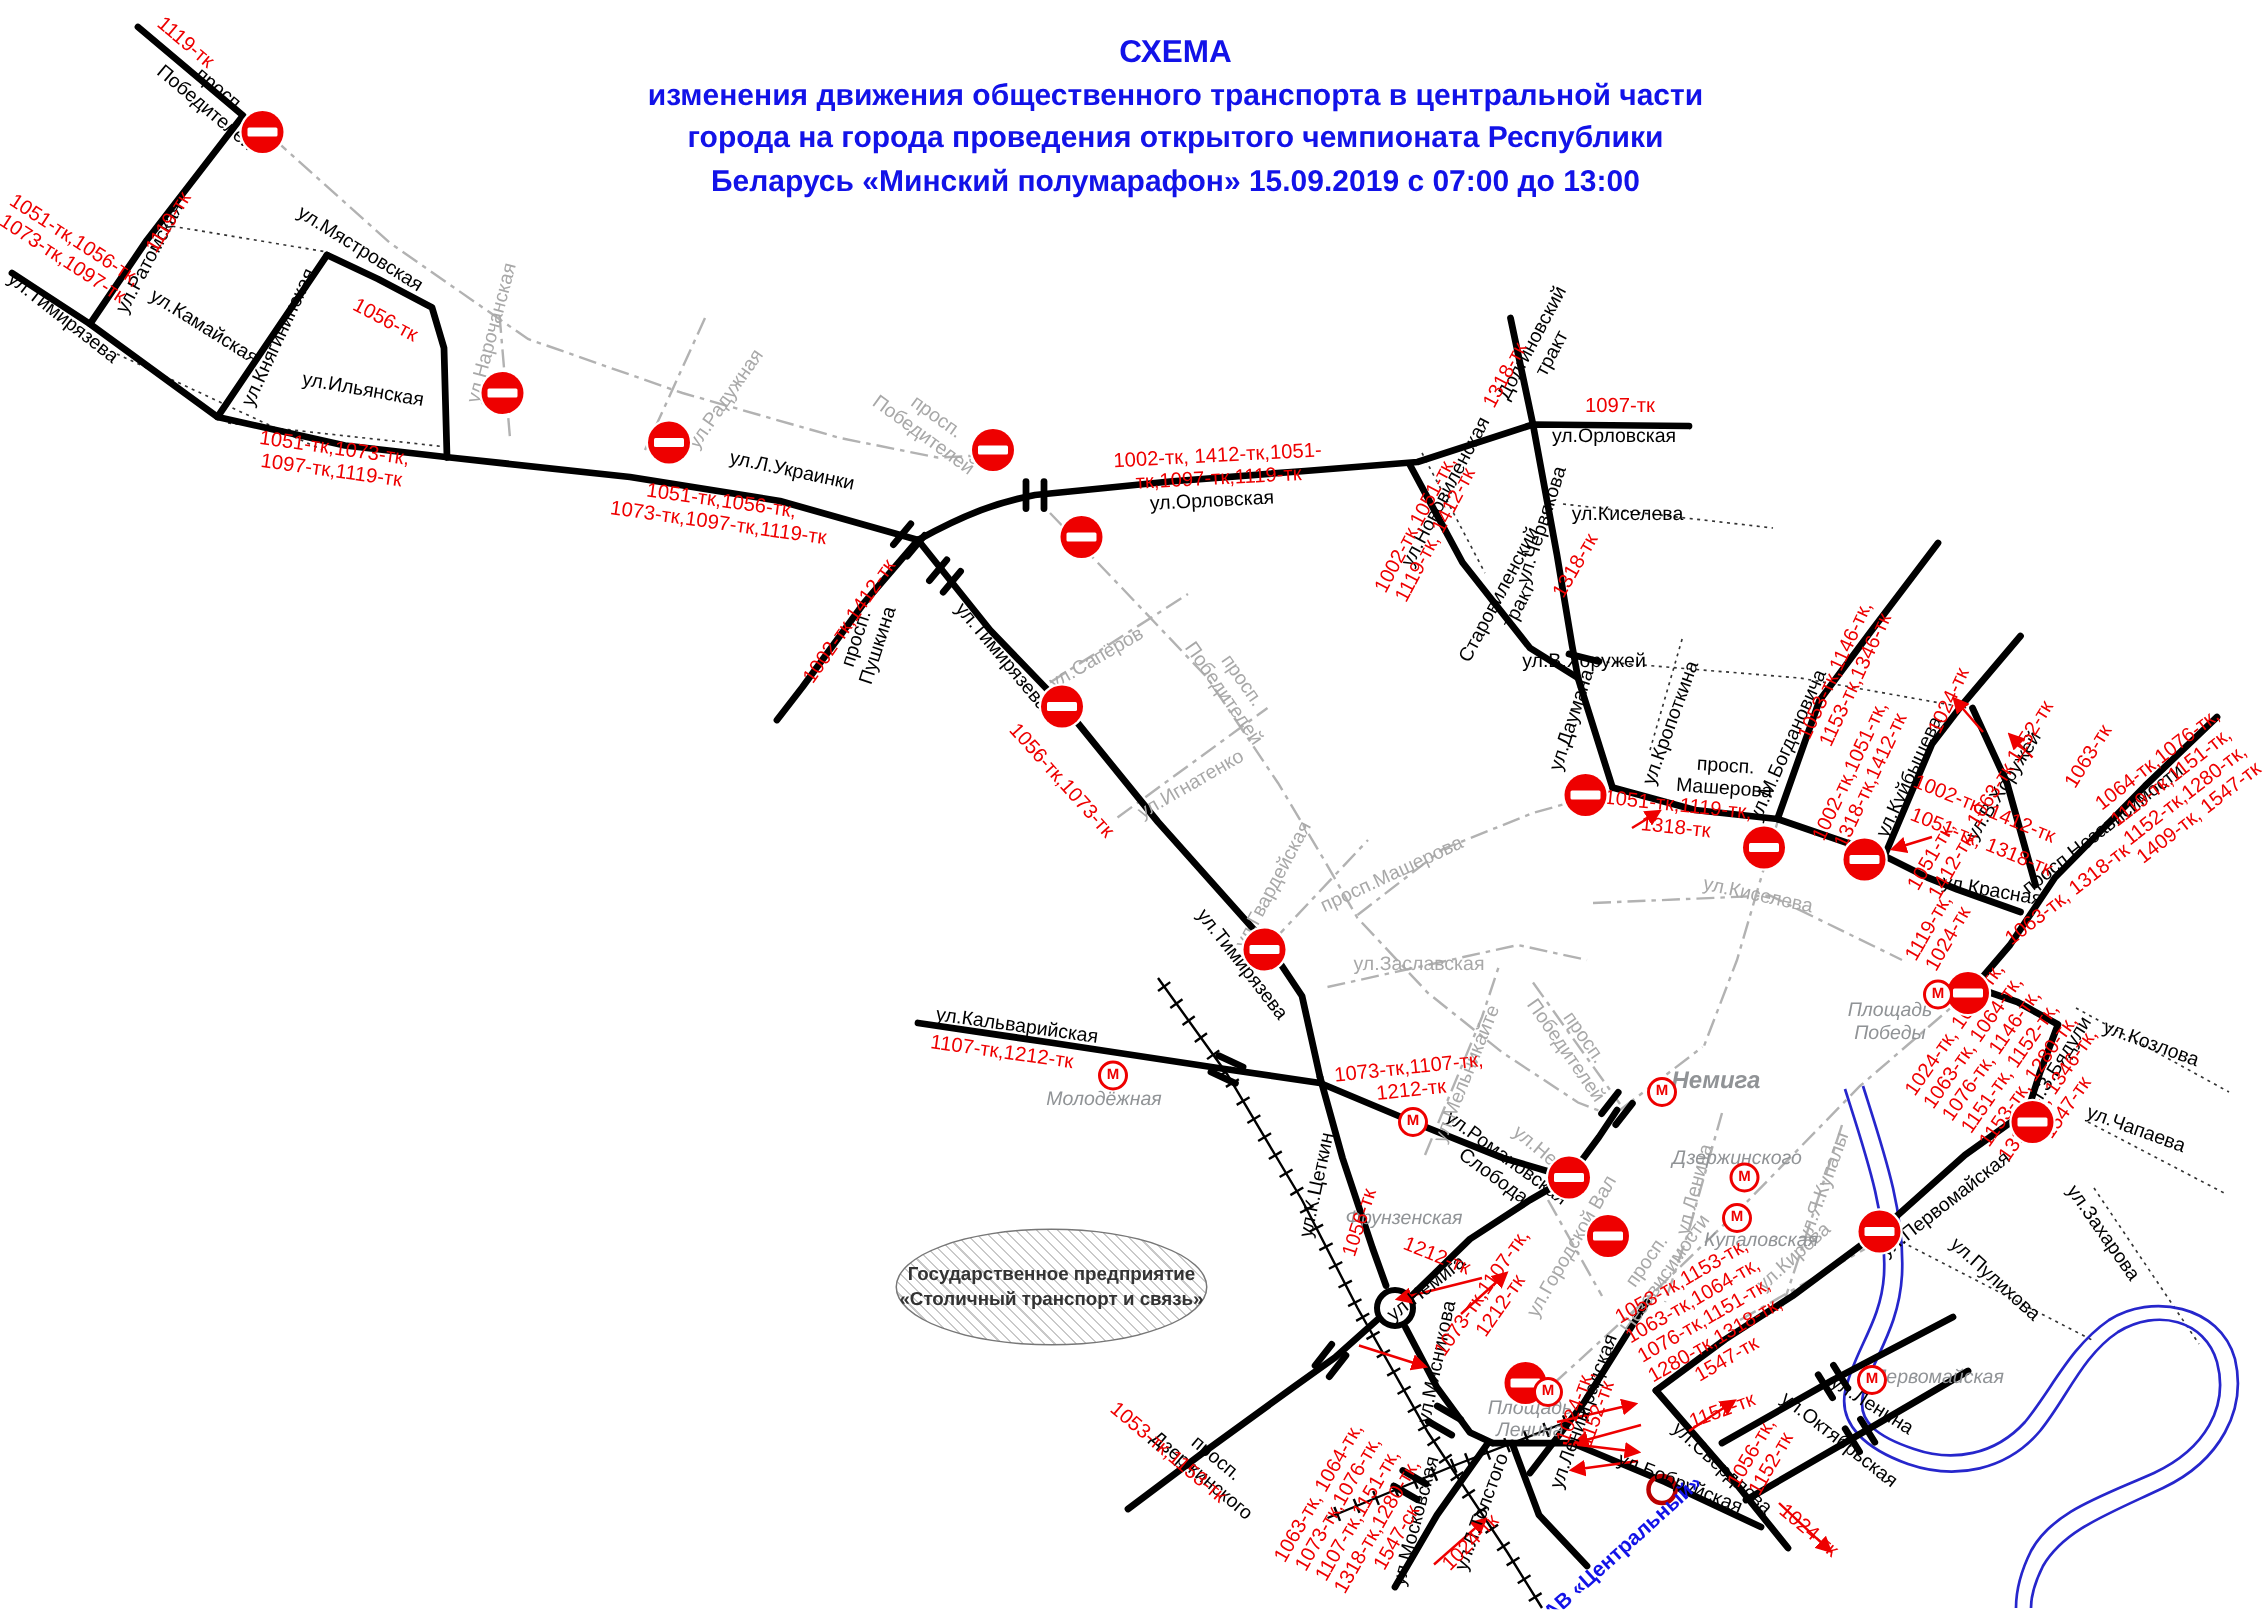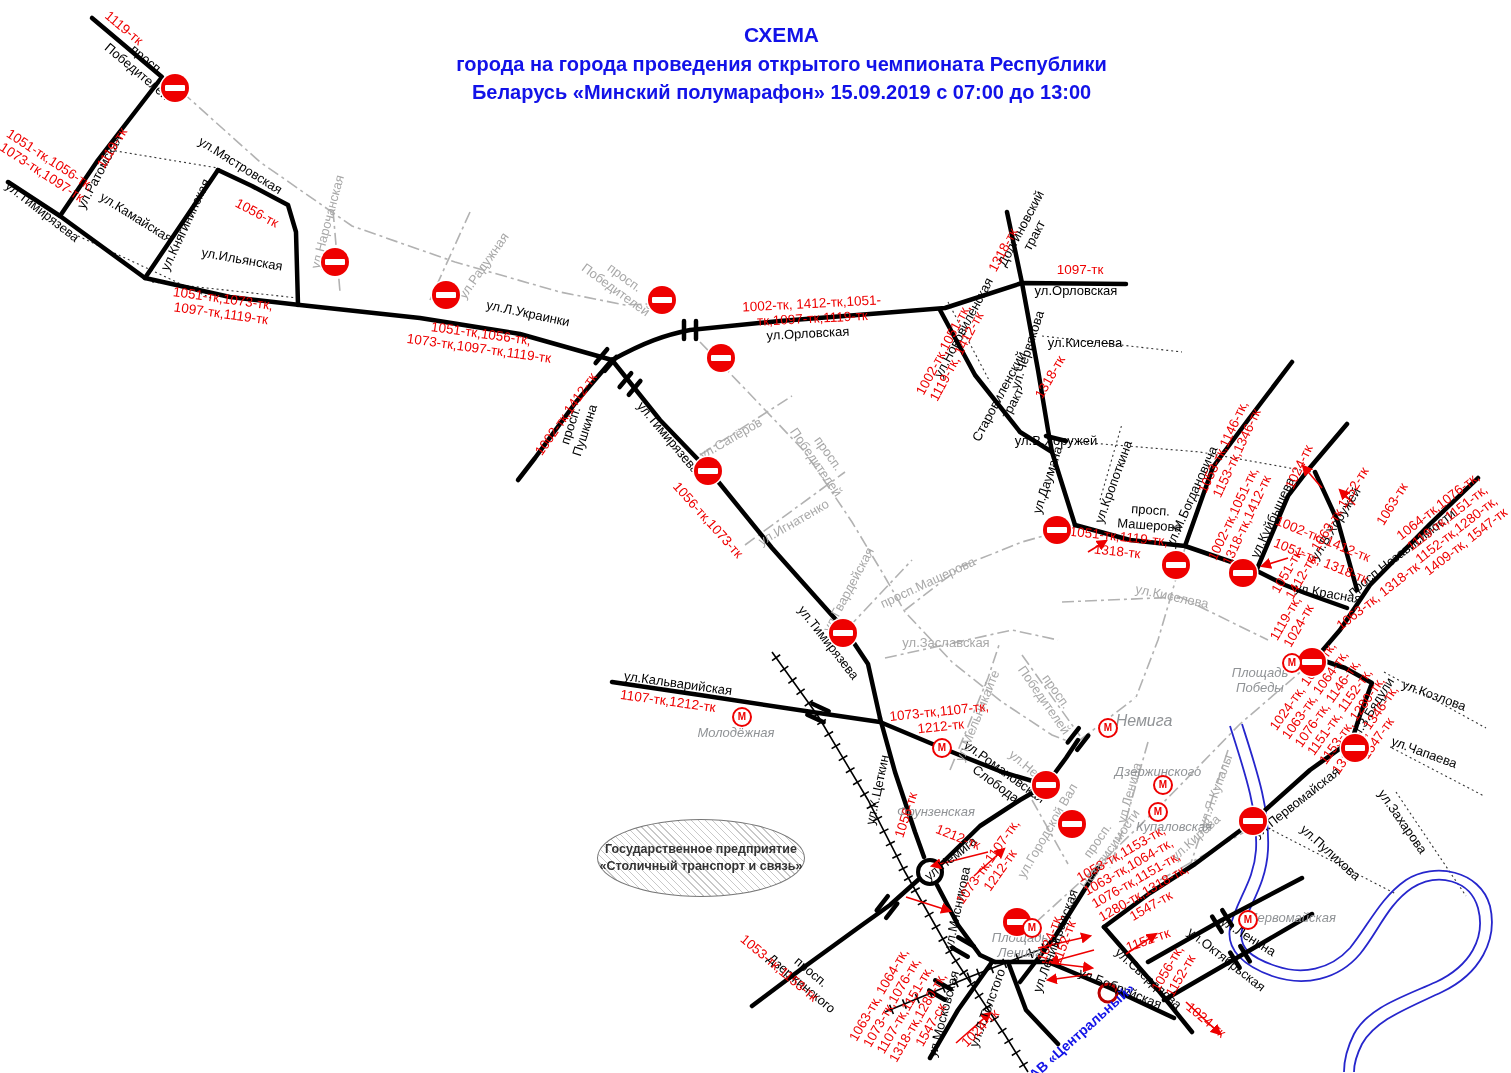--- a/index.html
+++ b/index.html
@@ -288,21 +288,21 @@
       <div class="lbl g" style="left: 1034px; top: 773px; transform: translate(-50%, -50%) rotate(40deg);">ул.Немига</div>
       <div class="lbl g" style="left: 1172px; top: 597px; transform: translate(-50%, -50%) rotate(12deg);">ул.Киселева</div>
       <div class="lbl g" style="left: 1048px; top: 831px; transform: translate(-50%, -50%) rotate(-60deg);">ул.Городской Вал</div>
       <div class="lbl g" style="left: 1104px; top: 845px; transform: translate(-50%, -50%) rotate(-55deg);">просп.
 Независимости</div>
       <div class="lbl g" style="left: 1130px; top: 793px; transform: translate(-50%, -50%) rotate(-75deg);">ул.Ленина</div>
       <div class="lbl g" style="left: 1216px; top: 791px; transform: translate(-50%, -50%) rotate(-70deg);">ул.Я.Купалы</div>
       <div class="lbl g" style="left: 1196px; top: 838px; transform: translate(-50%, -50%) rotate(-42deg);">ул.Кирова</div>
       <div class="lbl m" style="left: 736px; top: 733px; transform: translate(-50%, -50%) rotate(0deg);">Молодёжная</div>
       <div class="lbl m" style="left: 936px; top: 764px; transform: translate(-50%, -50%) rotate(0deg); margin-top: 48px;">Фрунзенская</div>
-      <div class="lbl m big" style="left: 1144px; top: 721px; transform: translate(-50%, -50%) rotate(0deg);">Немига</div>
+      <div class="lbl m big" style="left: 1144px; top: 721px; transform: translate(-50%, -50%) rotate(0deg); font-weight: bold;">Немига</div>
       <div class="lbl m" style="left: 1260px; top: 681px; transform: translate(-50%, -50%) rotate(0deg);">Площадь
 Победы</div>
       <div class="lbl m" style="left: 1158px; top: 772px; transform: translate(-50%, -50%) rotate(0deg);">Дзержинского</div>
       <div class="lbl m" style="left: 1174px; top: 827px; transform: translate(-50%, -50%) rotate(0deg);">Купаловская</div>
       <div class="lbl m" style="left: 1020px; top: 946px; transform: translate(-50%, -50%) rotate(0deg);">Площадь
 Ленина</div>
       <div class="lbl m" style="left: 1292px; top: 918px; transform: translate(-50%, -50%) rotate(0deg);">Первомайская</div>
       <div class="lbl r" style="left: 124px; top: 28px; transform: translate(-50%, -50%) rotate(40deg);">1119-тк</div>
       <div class="lbl r" style="left: 112px; top: 148px; transform: translate(-50%, -50%) rotate(-58deg);">1119-тк</div>
       <div class="lbl r" style="left: 46px; top: 166px; transform: translate(-50%, -50%) rotate(33deg);">1051-тк,1056-тк,
@@ -395,20 +395,21 @@
       <div class="metro" style="left: 1108px; top: 728px;">М</div>
       <div class="metro" style="left: 1292px; top: 663px;">М</div>
       <div class="metro" style="left: 1163px; top: 785px;">М</div>
       <div class="metro" style="left: 1158px; top: 812px;">М</div>
       <div class="metro" style="left: 1032px; top: 928px;">М</div>
       <div class="metro" style="left: 1248px; top: 920px;">М</div>
     </div>
 
   <div class="title">
     <div class="t1">СХЕМА</div>
+    <div>изменения движения общественного транспорта в центральной части</div>
     <div>города на города проведения открытого чемпионата Республики</div>
     <div>Беларусь «Минский полумарафон» 15.09.2019 с 07:00 до 13:00</div>
   </div>
 
 
   <div class="badge">
     <div>
       <span>Государственное предприятие</span><br>
       <span>«Столичный транспорт и связь»</span>
     </div>

